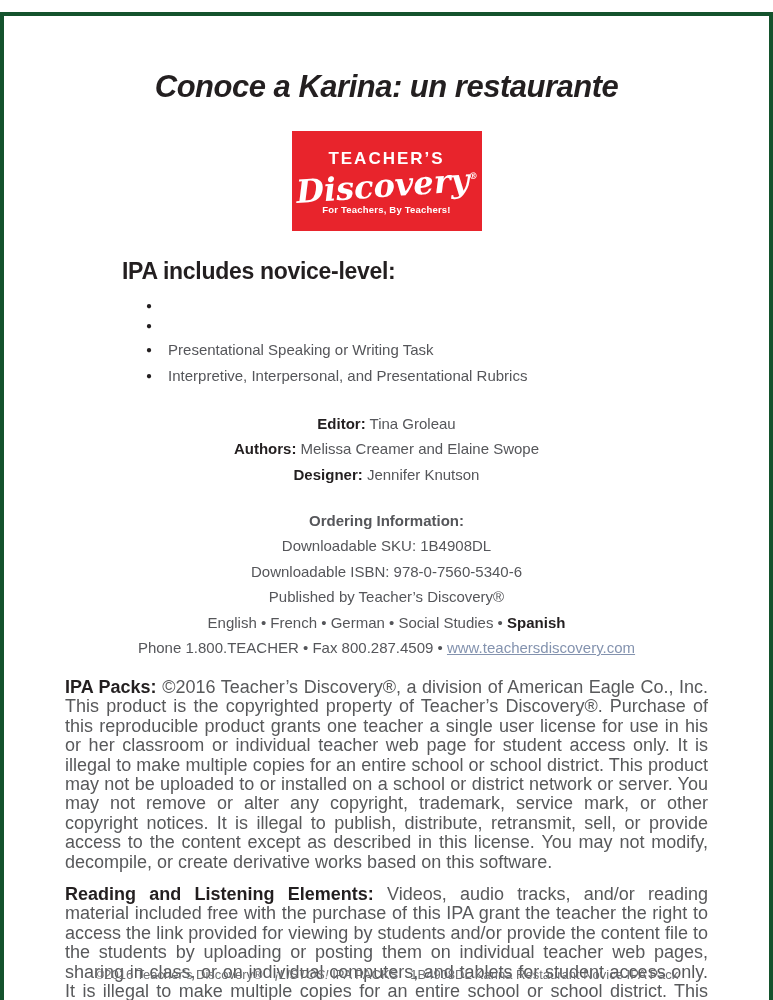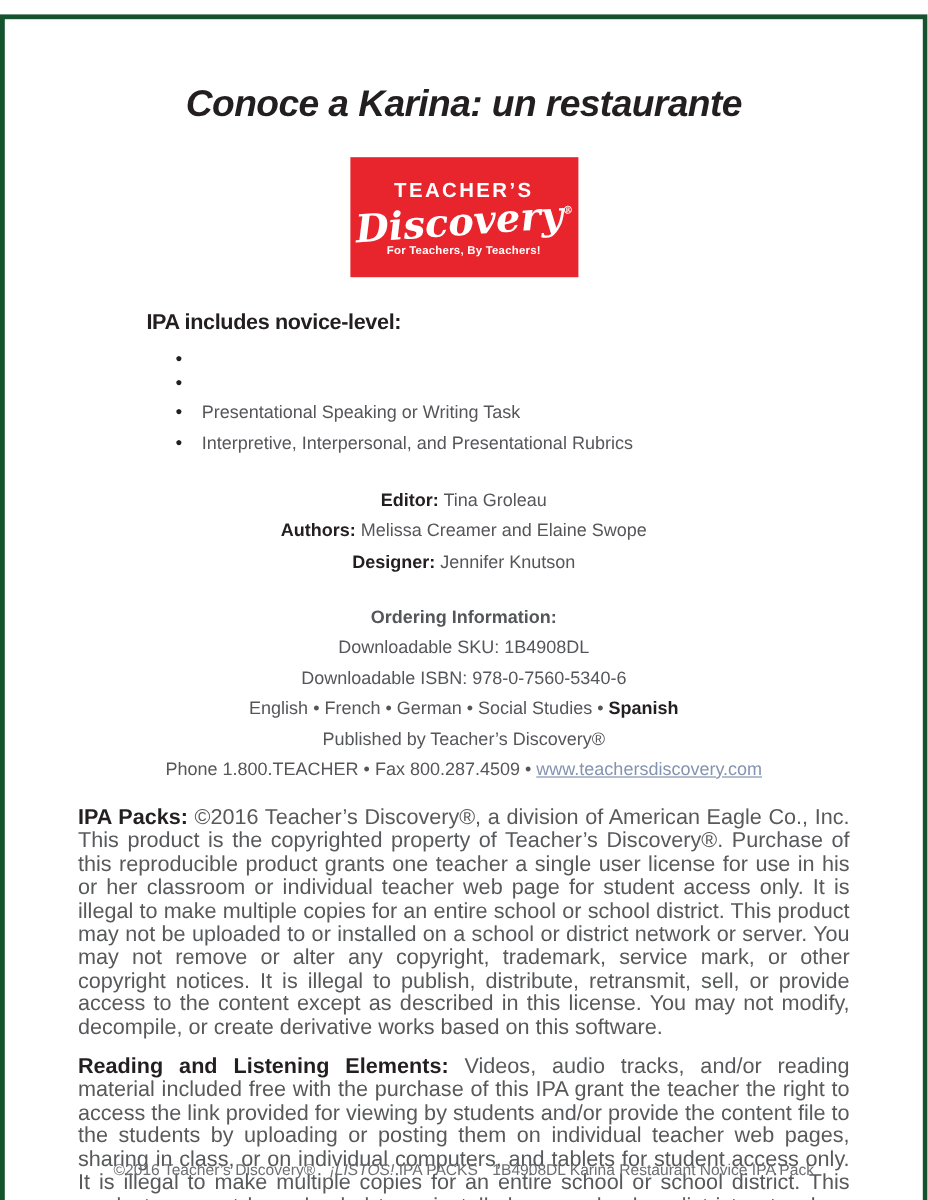--- a/index.html
+++ b/index.html
@@ -48,21 +48,21 @@
     margin-top: -3px;
   }
   .logo-reg { font-size: 9px; vertical-align: super; }
   .logo-tagline {
     font-size: 9.5px; font-weight: bold; margin-top: 3px; margin-bottom: 6px;
     letter-spacing: 0.2px;
   }
 
   
   .includes { margin: 27px 0 0 118px; }
-  .includes-heading { font-size: 18px; font-weight: bold; color: #231f20; letter-spacing: -0.3px; }
+  .includes-heading { font-size: 23px; font-weight: bold; color: #231f20; letter-spacing: -0.3px; }
   .includes-list { margin-top: 17px; }
   .includes-item {
     font-size: 15px; color: #55565a;
     margin-bottom: 8.5px;
     display: flex; align-items: baseline;
   }
   .includes-item .bullet {
     color: #231f20; font-size: 10px;
     margin: 0 16px 0 24px;
     position: relative; top: -2px;
@@ -136,22 +136,22 @@
   <div class="credits">
     <div class="credit-line"><span class="bold-dark">Editor:</span><span> Tina Groleau</span></div>
     <div class="credit-line"><span class="bold-dark">Authors:</span><span> Melissa Creamer and Elaine Swope</span></div>
     <div class="credit-line"><span class="bold-dark">Designer:</span><span> Jennifer Knutson</span></div>
   </div>
 
   <div class="ordering">
     <div class="ordering-line bold-dark">Ordering Information:</div>
     <div class="ordering-line">Downloadable SKU: 1B4908DL</div>
     <div class="ordering-line">Downloadable ISBN: 978-0-7560-5340-6</div>
+    <div class="ordering-line">Published by Teacher’s Discovery®</div>
     <div class="ordering-line"><span>English • French • German • Social Studies • </span><span class="bold-dark">Spanish</span></div>
-    <div class="ordering-line">Published by Teacher’s Discovery®</div>
     <div class="ordering-line"><span>Phone 1.800.TEACHER • Fax 800.287.4509 • </span><a class="website">www.teachersdiscovery.com</a></div>
   </div>
 
   <div class="legal">
     <p><span class="lead">IPA Packs:</span><span> ©2016 Teacher’s Discovery®, a division of American Eagle Co., Inc. This product is the copyrighted property of Teacher’s Discovery®. Purchase of this reproducible product grants one teacher a single user license for use in his or her classroom or individual teacher web page for student access only. It is illegal to make multiple copies for an entire school or school district. This product may not be uploaded to or installed on a school or district network or server. You may not remove or alter any copyright, trademark, service mark, or other copyright notices. It is illegal to publish, distribute, retransmit, sell, or provide access to the content except as described in this license. You may not modify, decompile, or create derivative works based on this software.</span></p>
     <p><span class="lead">Reading and Listening Elements:</span><span> Videos, audio tracks, and/or reading material included free with the purchase of this IPA grant the teacher the right to access the link provided for viewing by students and/or provide the content file to the students by uploading or posting them on individual teacher web pages, sharing in class, or on individual computers, and tablets for student access only. It is illegal to make multiple copies for an entire school or school district. This product may not be uploaded to or installed on a school or district network or server. You may not remove or alter any copyright, trademark, service mark, or other copyright notices. It is illegal to publish, distribute, retransmit, sell, or provide access to the content except as described in this notice. You may not modify, decompile, or create derivative works based on this content.</span></p>
   </div>
 
   <div class="footer">
     <span>©2016 Teacher’s Discovery®</span><span class="gap"></span><span class="italic">¡LISTOS!</span><span> IPA PACKS</span><span class="gap"></span><span>1B4908DL Karina Restaurant Novice IPA Pack</span>

